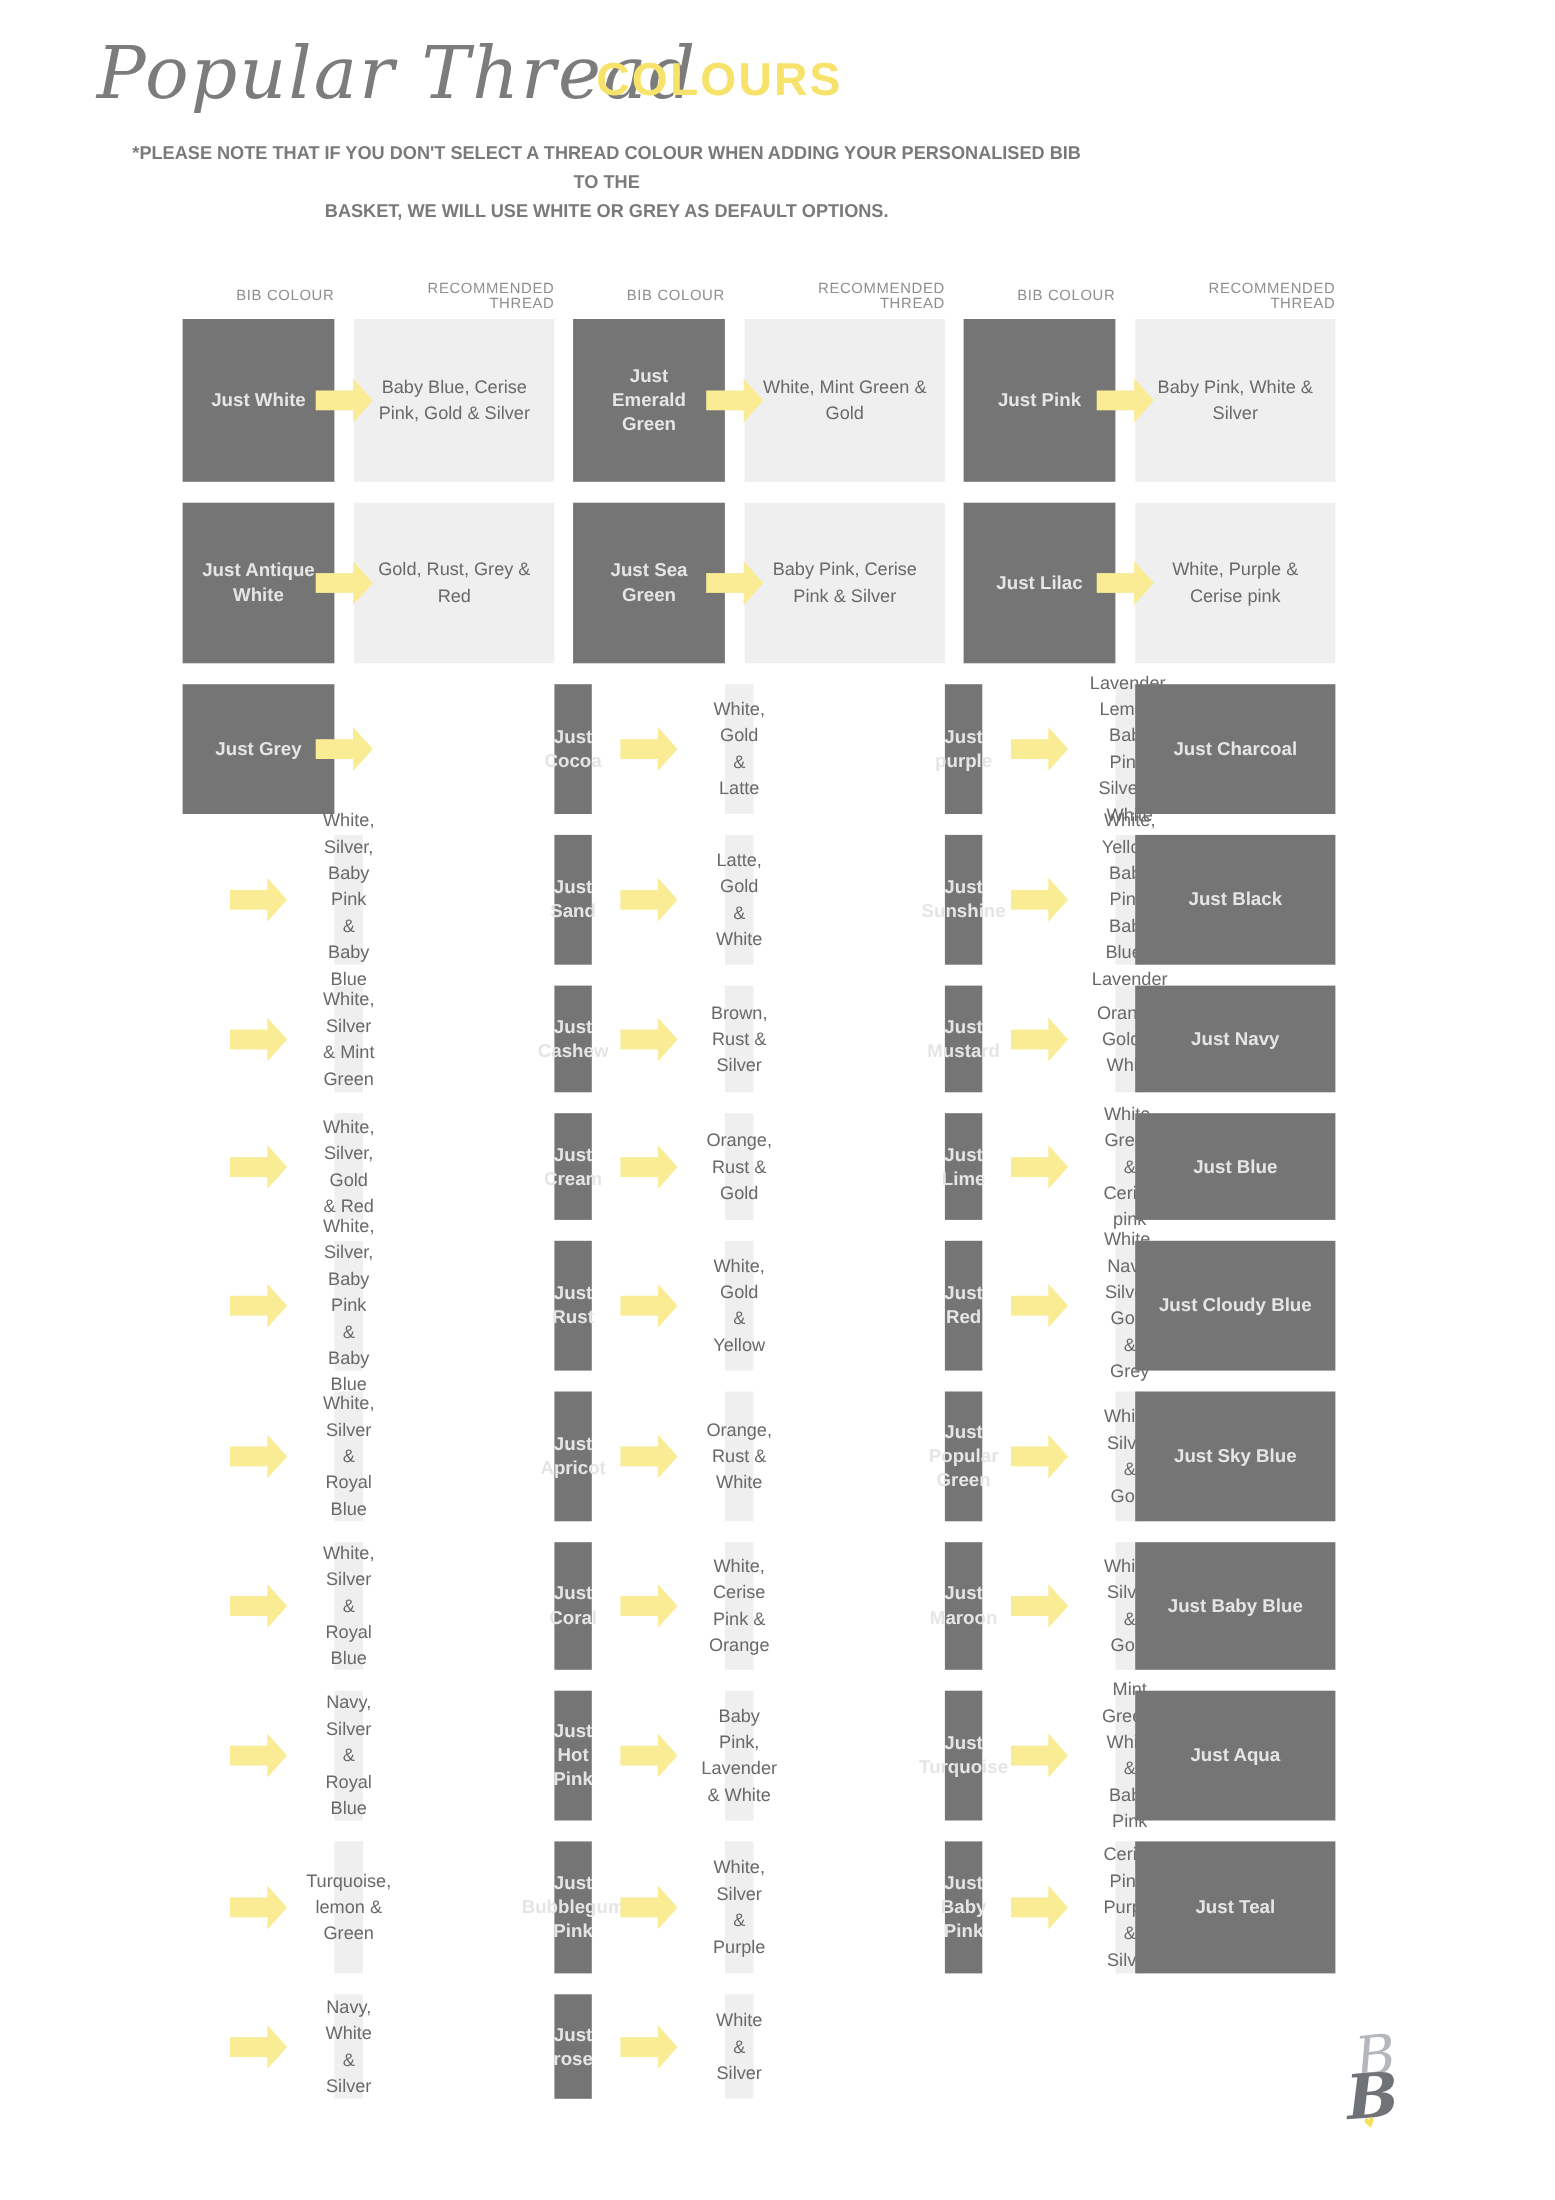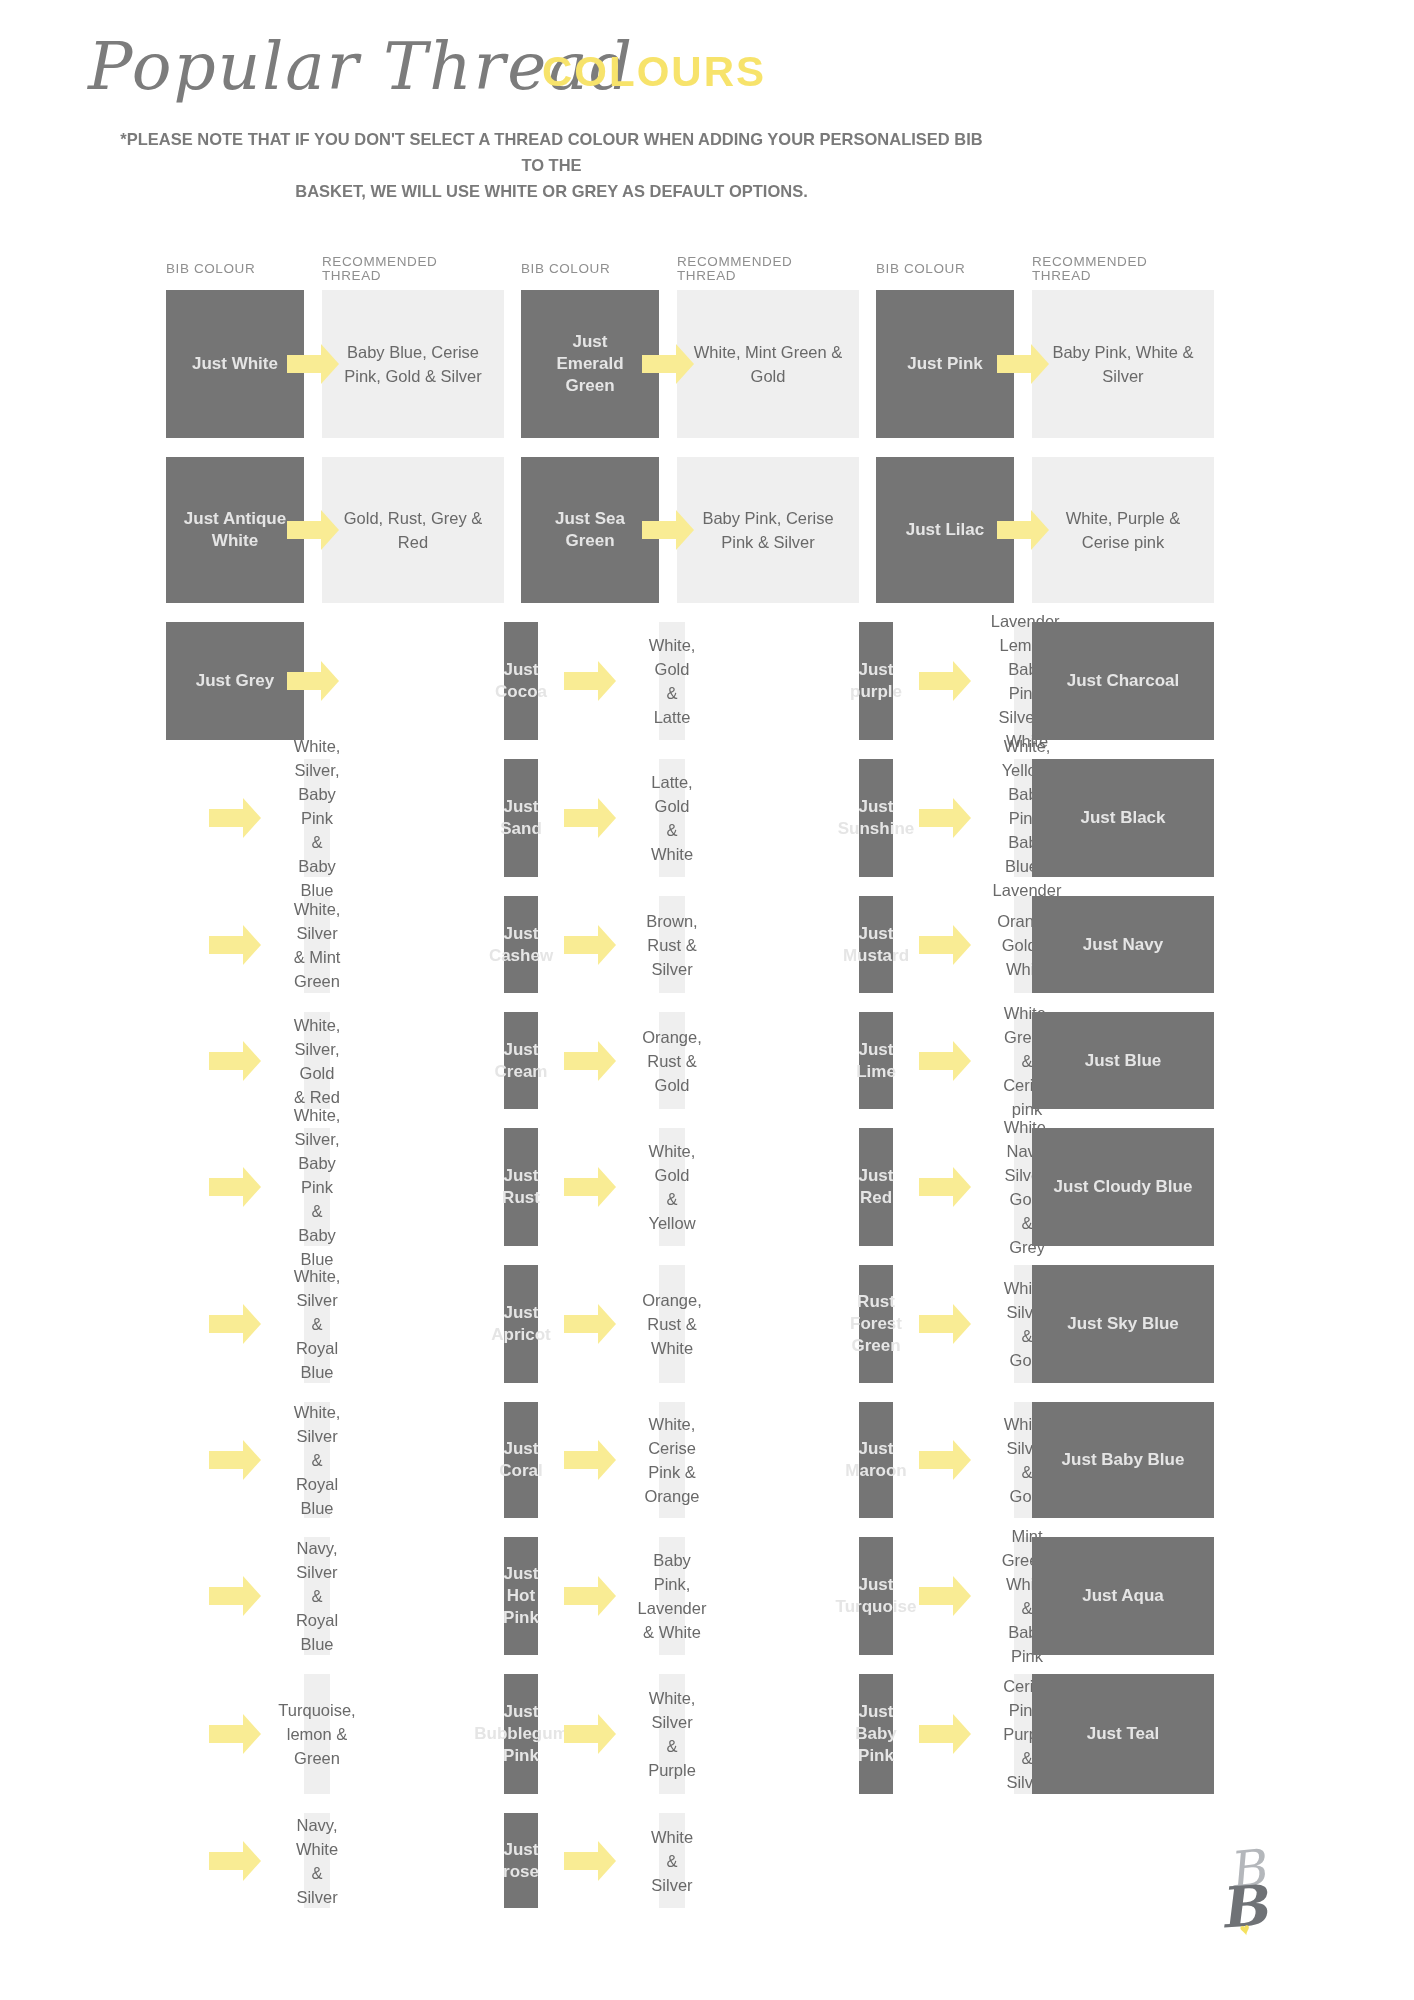--- a/index.html
+++ b/index.html
@@ -27,21 +27,21 @@
   
   .note{position:absolute;left:104px;top:127px;width:895px;text-align:center;
     color:var(--note-grey);font-weight:800;font-size:17px;line-height:26px;
     transform:scaleX(0.97);transform-origin:center;}
 
   
   .table-wrap{position:absolute;left:166px;top:250px;}
   .hdr-grid,.tbl{display:grid;
     grid-template-columns:138px 18px 182px 17px 138px 18px 182px 17px 138px 18px 182px;}
   .hdr-grid{height:38px;align-items:center;}
-  .hdr{color:var(--hdr-grey);font-size:13.5px;letter-spacing:0.6px;text-align:left;line-height:14px;}
+  .hdr{color:var(--hdr-grey);font-size:13.5px;letter-spacing:0.6px;text-align:right;line-height:14px;}
   .hdr2 span{display:block;}
 
   .tbl{margin-top:2px;row-gap:19px;
     grid-template-rows:148px 146px 118px 118px 97px 97px 118px 118px 116px 118px 120px 95px;}
   .cell{display:flex;align-items:center;justify-content:center;text-align:center;}
   .cell.bib{background:var(--grey-box);color:#e5e5e5;font-weight:700;font-size:17px;
     line-height:22px;padding:0 17px;}
   .cell.thread{background:var(--light-box);color:var(--thread-text);font-size:16.5px;
     line-height:24px;padding:12px 13px;}
   .cell.empty{background:transparent;}
@@ -383,21 +383,21 @@
           <div class="arrow">
             <div class="arr-body"></div>
             <div class="arr-head"></div>
           </div>
         </div>
         <div class="cell thread">
           <span>Orange, Rust &amp; White</span>
         </div>
         <div class="groupgap"></div>
         <div class="cell bib">
-          <span>Rust Forest Green</span>
+          <span>Just Popular Green</span>
         </div>
         <div class="arrow-cell">
           <div class="arrow">
             <div class="arr-body"></div>
             <div class="arr-head"></div>
           </div>
         </div>
         <div class="cell thread">
           <span>White, Silver &amp; Gold</span>
         </div>

